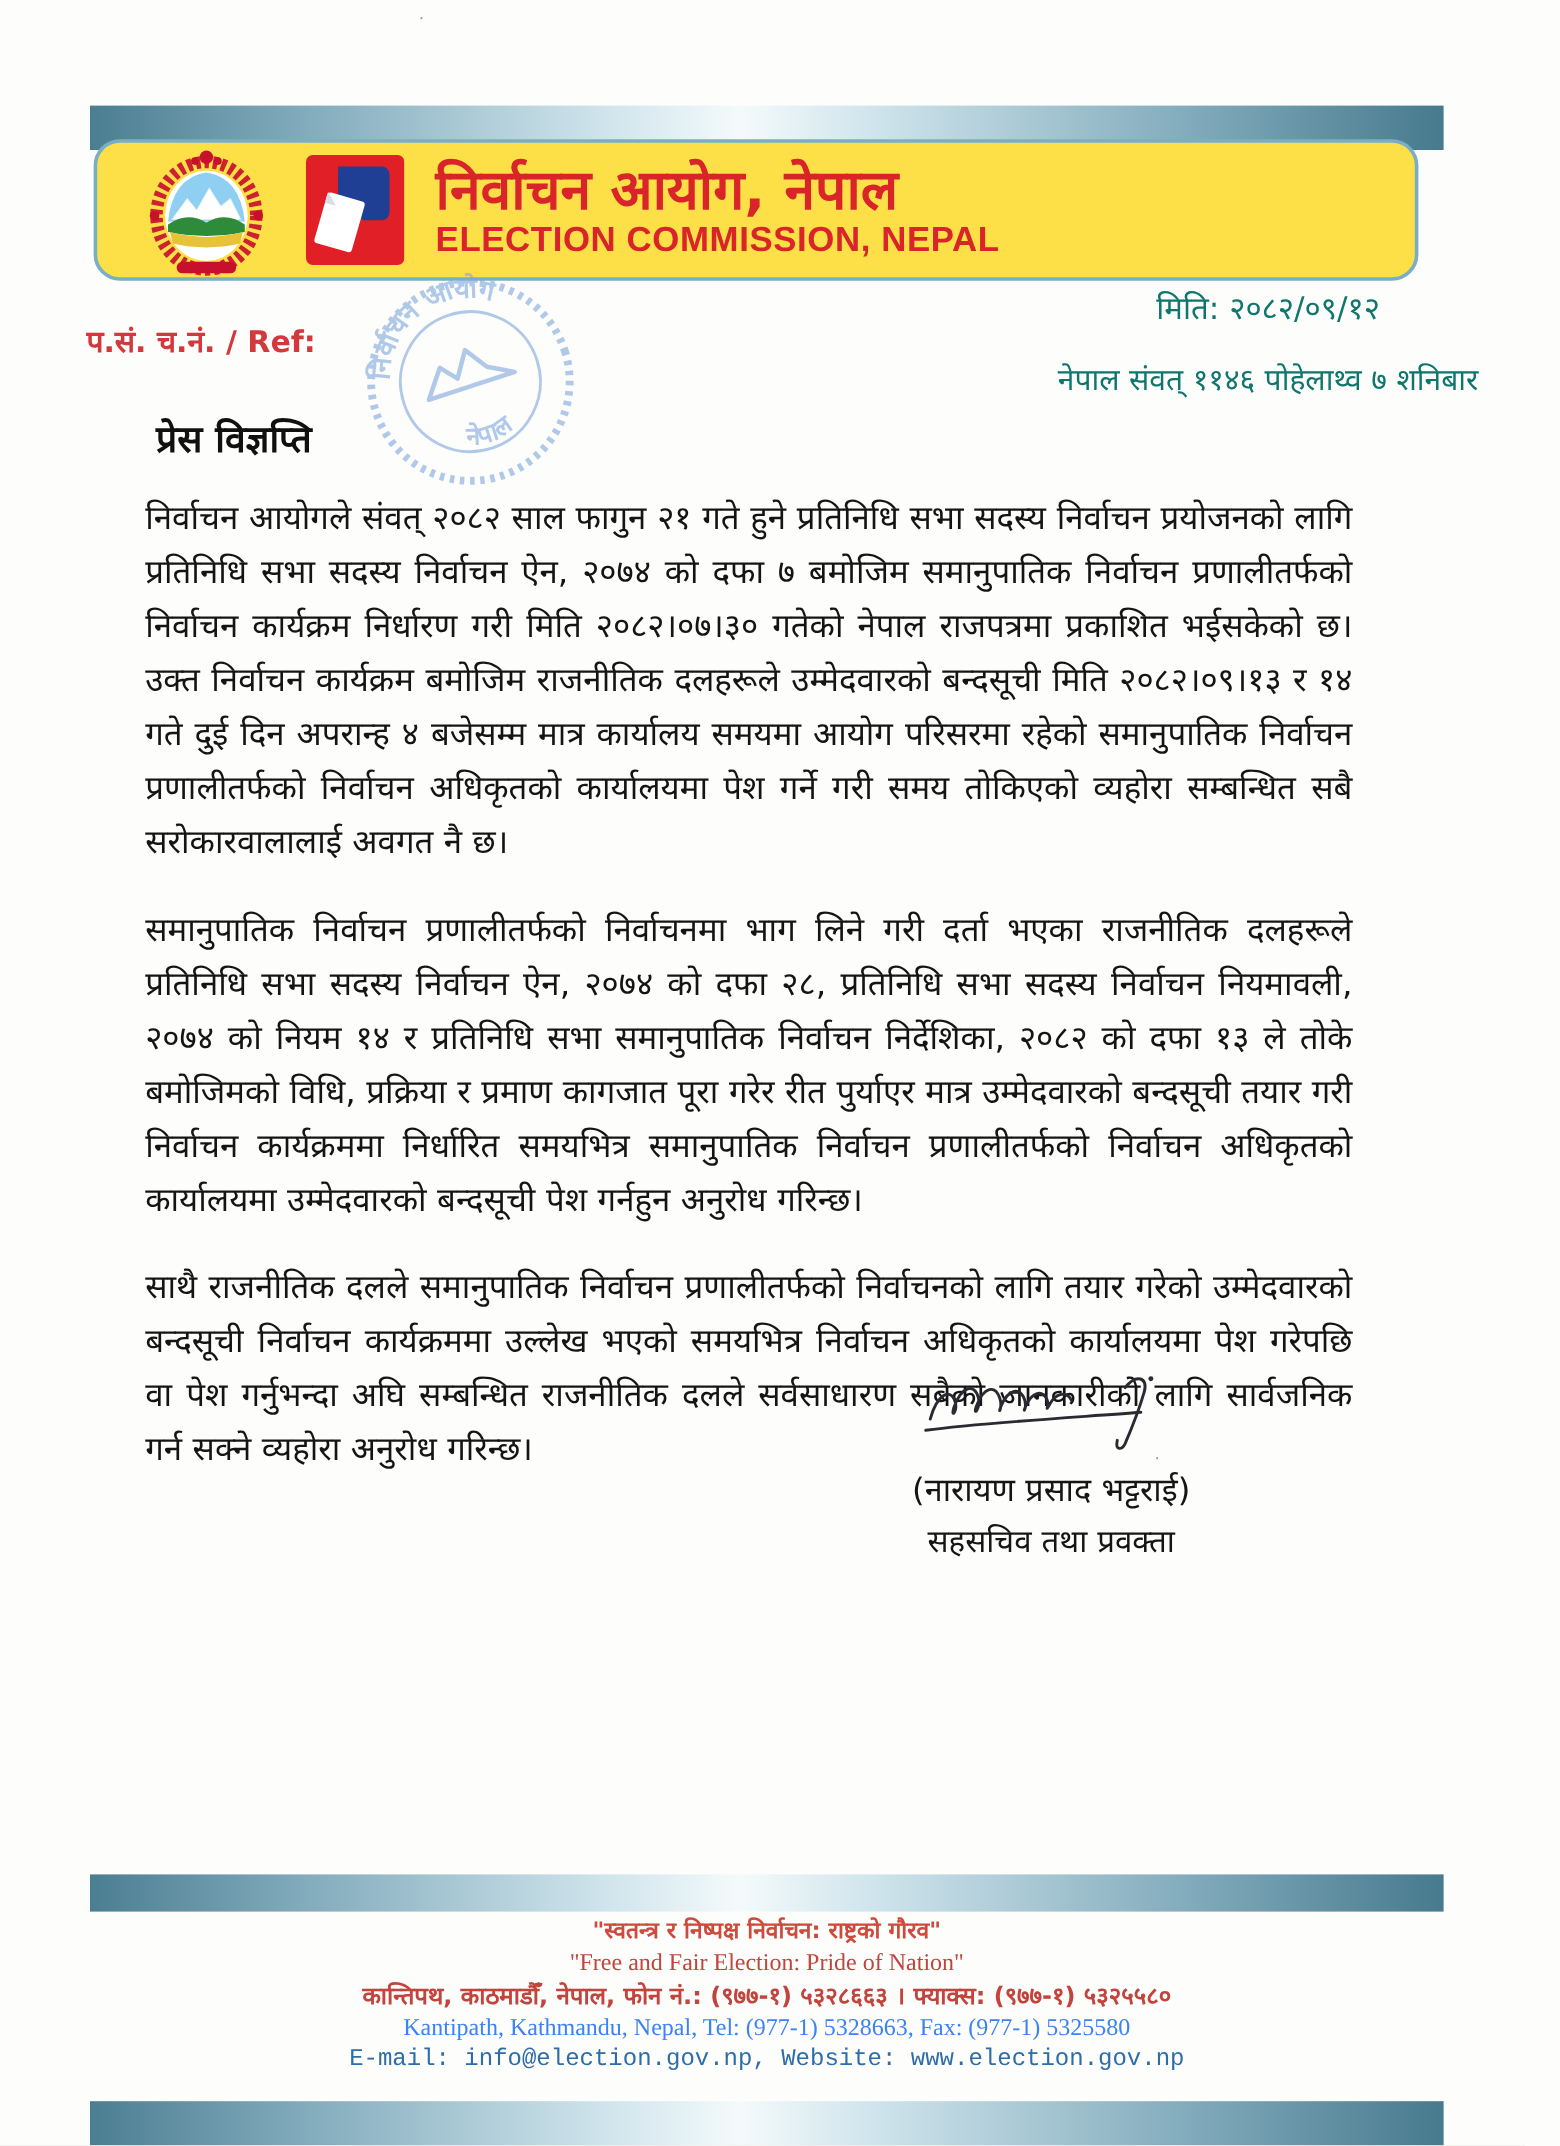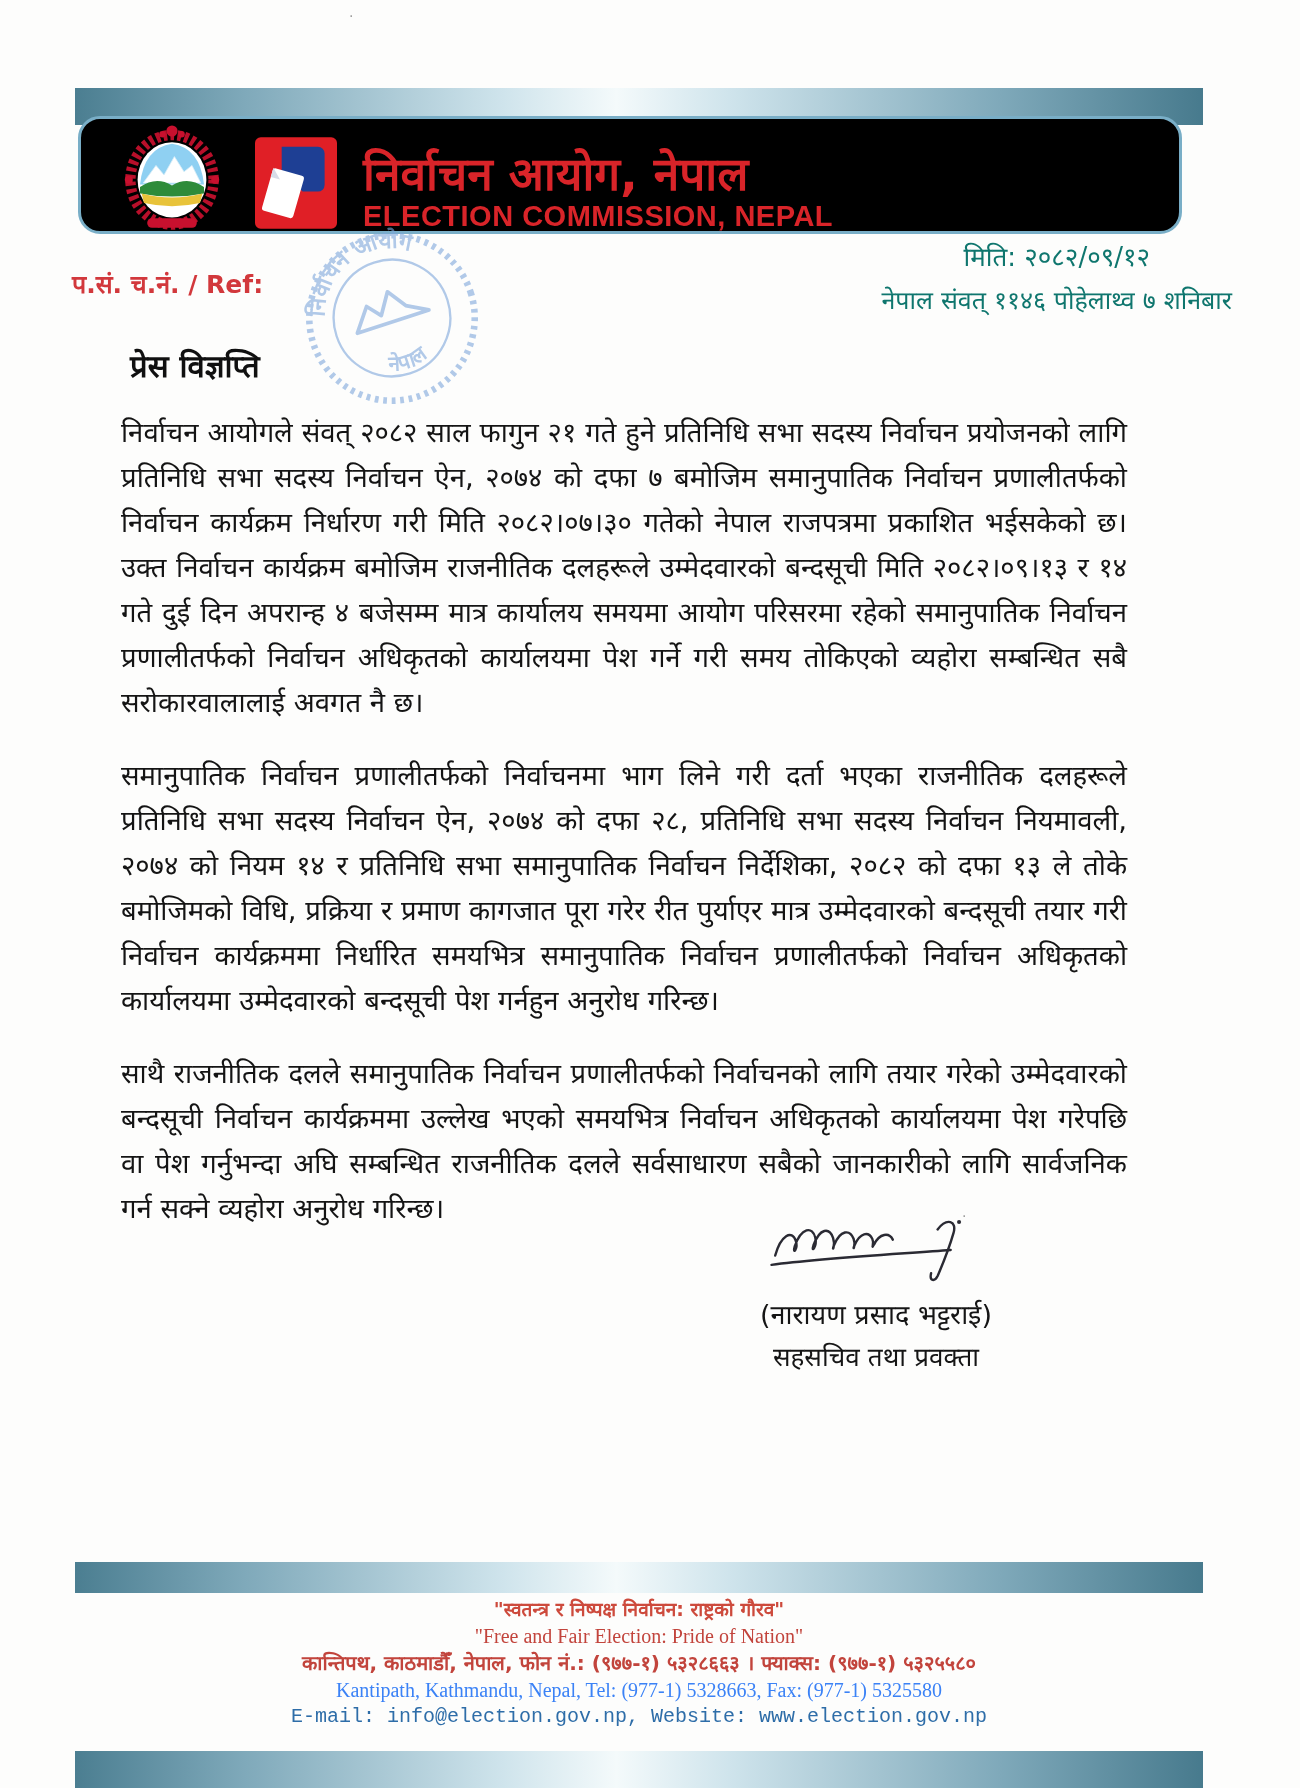--- a/index.html
+++ b/index.html
@@ -11,44 +11,44 @@
   .accent-bar {
     position:absolute; left:75px; width:1128px; height:37px;
     background:linear-gradient(90deg,#4b7e91 0%,#7fa9ba 15%,#cfe4ec 38%,#f4fafb 48%,#cfe4ec 58%,#7fa9ba 82%,#477a8d 100%);
   }
   .bar-top { top:88px; }
   .bar-footer { top:1562px; height:31px; }
   .bar-bottom { top:1751px; height:37px; }
 
   .header-box {
     position:absolute; left:78px; top:116px; width:1104px; height:118px;
-    background:#000000; border:3px solid #79aec7; border-radius:22px;
-    display:flex; align-items:flex-end; box-sizing:border-box;
+    background:#fde047; border:3px solid #79aec7; border-radius:22px;
+    display:flex; align-items:center; box-sizing:border-box;
     padding-left:30px;
   }
   .emblem { width:122px; height:112px; flex:0 0 auto; }
   .ec-logo { width:82px; height:96px; flex:0 0 auto; margin-left:22px; }
   .header-titles { display:flex; flex-direction:column; padding-left:26px; line-height:1.04; }
   .org-np { color:#d92429; font-size:46px; font-weight:bold; }
   .org-en { color:#d92429; font-size:29px; font-weight:800; font-family:"Liberation Sans",sans-serif; letter-spacing:0.5px; margin-top:2px; }
 
   .ref-label { position:absolute; left:72px; top:266px; color:#d2383c; font-weight:bold; font-size:25px; }
 
   .date-block { position:absolute; right:68px; top:238px; text-align:center; color:#0f766e; }
   .date-l1 { font-size:26px; }
-  .date-l2 { font-size:25px; margin-top:8px; }
+  .date-l2 { font-size:25px; margin-top:24px; }
 
   .stamp { position:absolute; left:298px; top:224px; width:188px; height:188px; opacity:0.6; transform:rotate(-18deg); }
 
   .press-title { position:absolute; left:130px; top:344px; width:1006px; text-align:left; font-size:31px; font-weight:bold; color:#101010; }
 
   .body-text { position:absolute; left:121px; top:410px; width:1006px; font-size:27.5px; line-height:45px; text-align:justify; color:#141414; }
   .body-text p { margin:0 0 28px 0; }
 
-  .sig-block { position:absolute; left:728px; top:1207px; width:296px; text-align:center; }
+  .sig-block { position:absolute; left:728px; top:1134px; width:296px; text-align:center; }
   .sig-svg { width:234px; height:84px; }
   .sig-name { font-size:27px; margin-top:0px; }
   .sig-role { font-size:26px; margin-top:6px; }
 
   .footer-text { position:absolute; left:75px; top:1600px; width:1128px; text-align:center; line-height:1.0; }
   .f-line { margin:0 0 7px 0; }
   .f-np1 { color:#cd4a3c; font-size:19px; font-weight:bold; }
   .f-en1 { color:#c2443c; font-size:20px; font-family:"Liberation Serif",serif; }
   .f-np2 { color:#c2443c; font-size:20px; font-weight:bold; }
   .f-en2 { color:#3b82f6; font-size:20px; font-family:"Liberation Serif",serif; }

